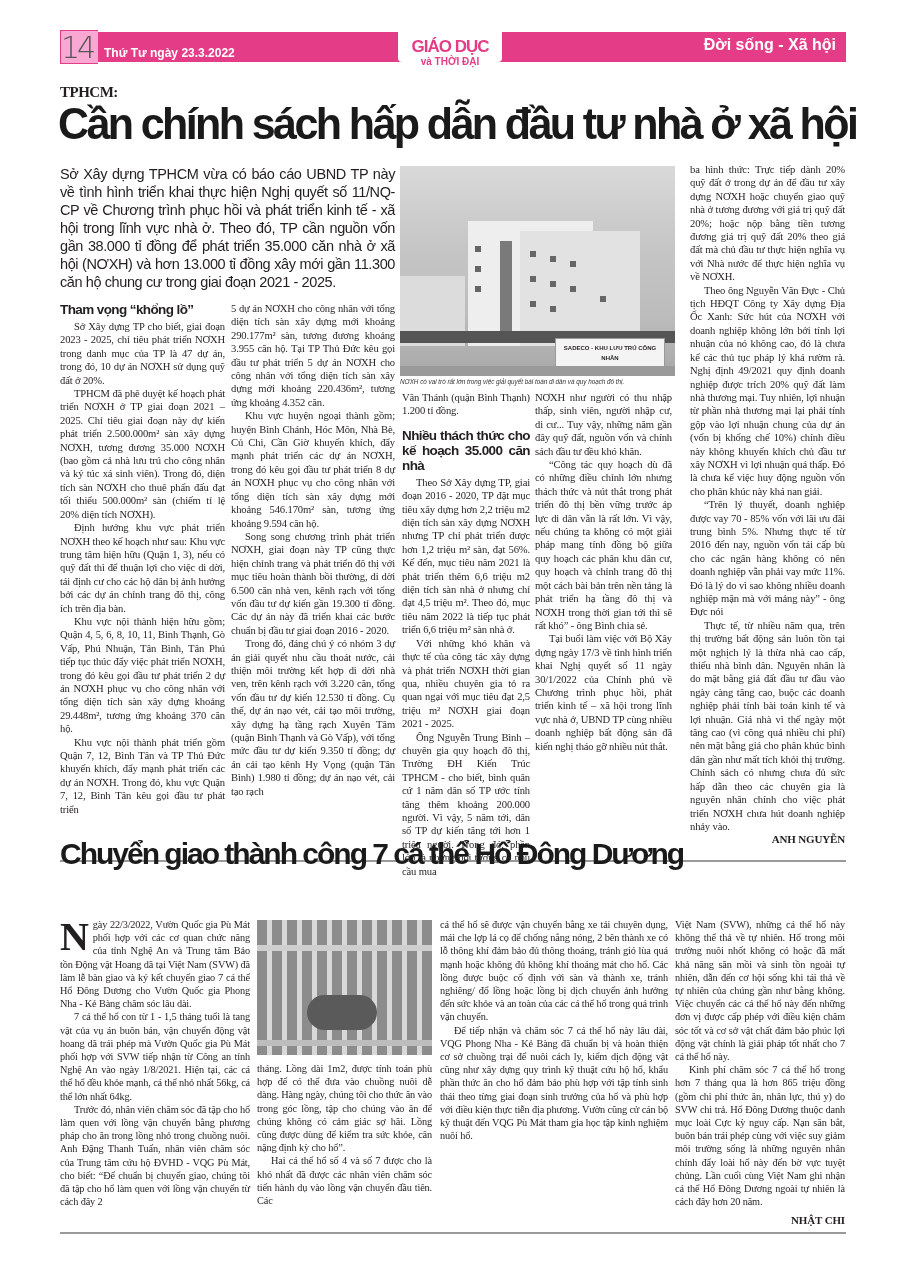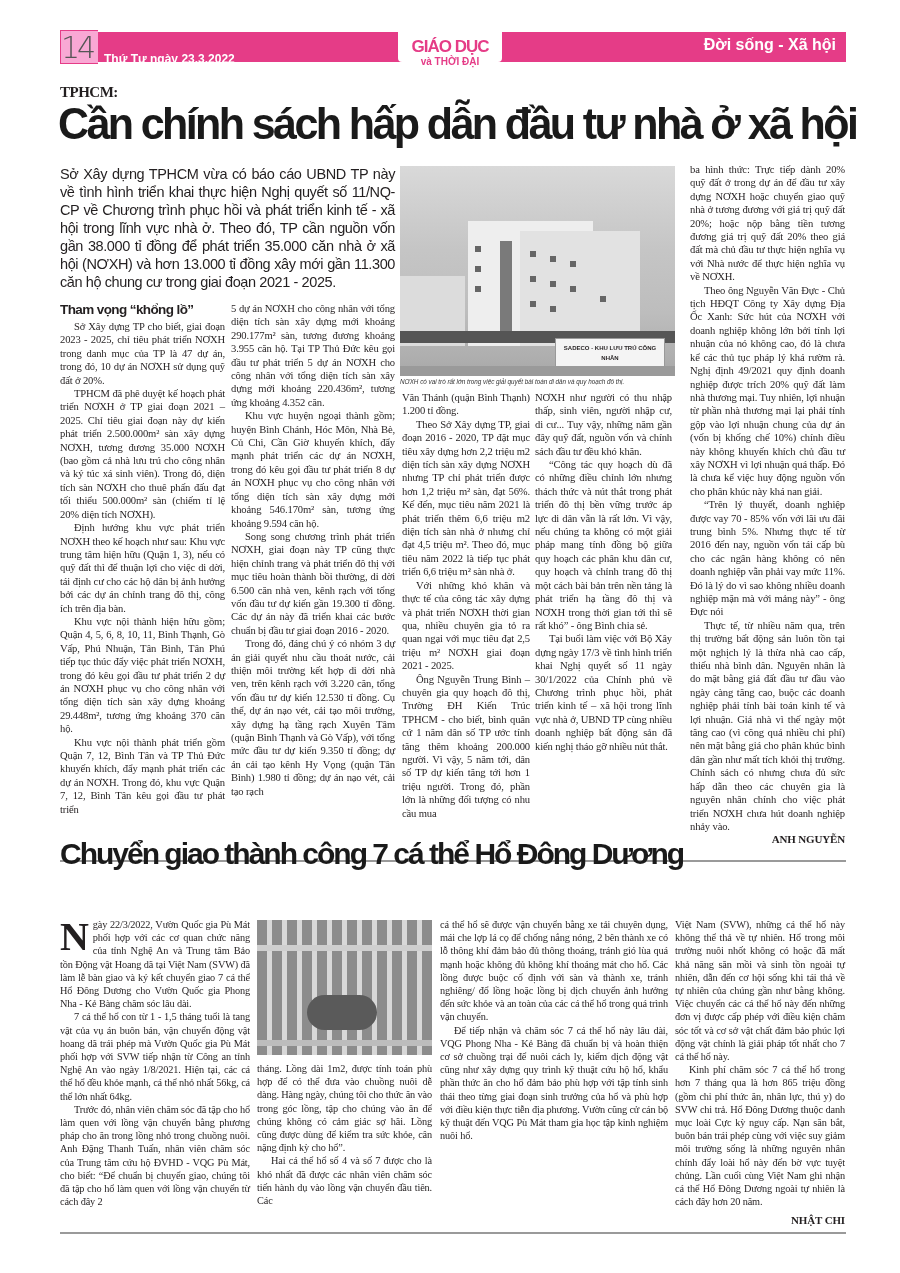--- a/index.html
+++ b/index.html
@@ -1,19 +1,19 @@
 <!DOCTYPE html>
 <html><head>
 <meta charset="utf-8">
 <style>
   * { box-sizing: border-box; margin: 0; padding: 0; }
   body { width: 900px; height: 1273px; background: #ffffff; font-family: "Liberation Serif", serif; color: #231f20; position: relative; overflow: hidden; }
   .header { position: absolute; left: 60px; top: 32px; width: 786px; height: 30px; background: #e53c87; }
   .page-num { position: absolute; left: 60px; top: 30px; width: 38px; height: 34px; background: #f9a8d4; border: 1px solid #e53c87; border-right: none; font-family: "DejaVu Sans", sans-serif; font-weight: 100; font-size: 30px; line-height: 34px; text-align: left; color: #555; letter-spacing: -3px; }
-  .header-date { position: absolute; left: 104px; top: 52px; font-family: "Liberation Sans", sans-serif; font-weight: bold; font-size: 12px; color: #fff; }
+  .header-date { position: absolute; left: 104px; top: 46px; font-family: "Liberation Sans", sans-serif; font-weight: bold; font-size: 12px; color: #fff; }
   .logo { position: absolute; left: 398px; top: 26px; width: 104px; height: 36px; background: #fff; border-radius: 4px; text-align: center; }
   .logo-top { font-family: "Liberation Sans", sans-serif; font-weight: bold; font-size: 17px; color: #e53c87; line-height: 18px; letter-spacing: -1px; margin-top: 12px; }
   .logo-bottom { font-family: "Liberation Sans", sans-serif; font-weight: bold; font-size: 10px; color: #e53c87; line-height: 12px; }
   .header-section { position: absolute; right: 64px; top: 36px; font-family: "Liberation Sans", sans-serif; font-weight: bold; font-size: 16px; color: #fff; }
   .kicker { position: absolute; left: 60px; top: 84px; font-family: "Liberation Serif", serif; font-weight: bold; font-size: 15px; letter-spacing: -0.5px; }
   .headline { position: absolute; left: 58px; top: 96px; font-family: "Liberation Sans", sans-serif; font-weight: bold; font-size: 43px; letter-spacing: -2.6px; line-height: 52px; color: #1a1a1a; transform: scaleY(1.05); transform-origin: top left; white-space: nowrap; }
   .lead { position: absolute; left: 60px; top: 165px; width: 335px; font-family: "Liberation Sans", sans-serif; font-size: 14.5px; line-height: 18px; letter-spacing: -0.4px; text-align: justify; }
   .col { position: absolute; font-size: 10.6px; line-height: 13.4px; text-align: justify; letter-spacing: -0.15px; }
   .col p { text-indent: 14px; }
   .subhead { font-family: "Liberation Sans", sans-serif; font-weight: bold; font-size: 13.5px; line-height: 15px; letter-spacing: -0.6px; margin: 2px 0 3px 0; text-indent: 0 !important; }
@@ -80,20 +80,21 @@
   <div class="win" style="left:150px; top:140px; width:6px; height:6px;"></div>
   <div class="win" style="left:200px; top:130px; width:6px; height:6px;"></div>
   <div class="bldg" style="left:0; top:165px; width:275px; height:12px; background:#555;"></div>
   <div class="bldg" style="left:155px; top:172px; width:110px; height:32px; background:#f4f4f4; border:1px solid #999; font-family:'Liberation Sans',sans-serif; font-size:6px; font-weight:bold; text-align:center; line-height:10px; padding-top:4px;">SADECO · KHU LƯU TRÚ CÔNG NHÂN</div>
   <div class="bldg" style="left:0; top:200px; width:275px; height:10px; background:#9a9a9a;"></div>
 </div>
 <div class="caption">NƠXH có vai trò rất lớn trong việc giải quyết bài toán di dân và quy hoạch đô thị.</div>
 
 <div class="col" style="left:402px; top:391px; width:128px;">
   <p style="text-indent:0">Văn Thánh (quận Bình Thạnh) 1.200 tỉ đồng.</p>
+  <p class="subhead" style="margin-top:10px;">Nhiều thách thức cho kế hoạch 35.000 căn nhà</p>
   <p>Theo Sở Xây dựng TP, giai đoạn 2016 - 2020, TP đặt mục tiêu xây dựng hơn 2,2 triệu m2 diện tích sàn xây dựng NƠXH nhưng TP chỉ phát triển được hơn 1,2 triệu m² sàn, đạt 56%. Kế đến, mục tiêu năm 2021 là phát triển thêm 6,6 triệu m2 diện tích sàn nhà ở nhưng chỉ đạt 4,5 triệu m². Theo đó, mục tiêu năm 2022 là tiếp tục phát triển 6,6 triệu m² sàn nhà ở.</p>
   <p>Với những khó khăn và thực tế của công tác xây dựng và phát triển NƠXH thời gian qua, nhiều chuyên gia tỏ ra quan ngại với mục tiêu đạt 2,5 triệu m² NƠXH giai đoạn 2021 - 2025.</p>
   <p>Ông Nguyễn Trung Bình – chuyên gia quy hoạch đô thị, Trường ĐH Kiến Trúc TPHCM - cho biết, bình quân cứ 1 năm dân số TP ước tính tăng thêm khoảng 200.000 người. Vì vậy, 5 năm tới, dân số TP dự kiến tăng tới hơn 1 triệu người. Trong đó, phần lớn là những đối tượng có nhu cầu mua</p>
 </div>
 
 <div class="col" style="left:535px; top:391px; width:137px;">
   <p style="text-indent:0">NƠXH như người có thu nhập thấp, sinh viên, người nhập cư, di cư... Tuy vậy, những năm gần đây quỹ đất, nguồn vốn và chính sách đầu tư đều khó khăn.</p>
   <p>“Công tác quy hoạch dù đã có những điều chỉnh lớn nhưng thách thức và nút thắt trong phát triển đô thị bền vững trước áp lực di dân vẫn là rất lớn. Vì vậy, nếu chúng ta không có một giải pháp mang tính đồng bộ giữa quy hoạch các phân khu dân cư, quy hoạch và chỉnh trang đô thị một cách bài bản trên nền tảng là phát triển hạ tầng đô thị và NƠXH trong thời gian tới thì sẽ rất khó” - ông Bình chia sẻ.</p>
   <p>Tại buổi làm việc với Bộ Xây dựng ngày 17/3 về tình hình triển khai Nghị quyết số 11 ngày 30/1/2022 của Chính phủ về Chương trình phục hồi, phát triển kinh tế – xã hội trong lĩnh vực nhà ở, UBND TP cùng nhiều doanh nghiệp bất động sản đã kiến nghị tháo gỡ nhiều nút thắt.</p>
 </div>

